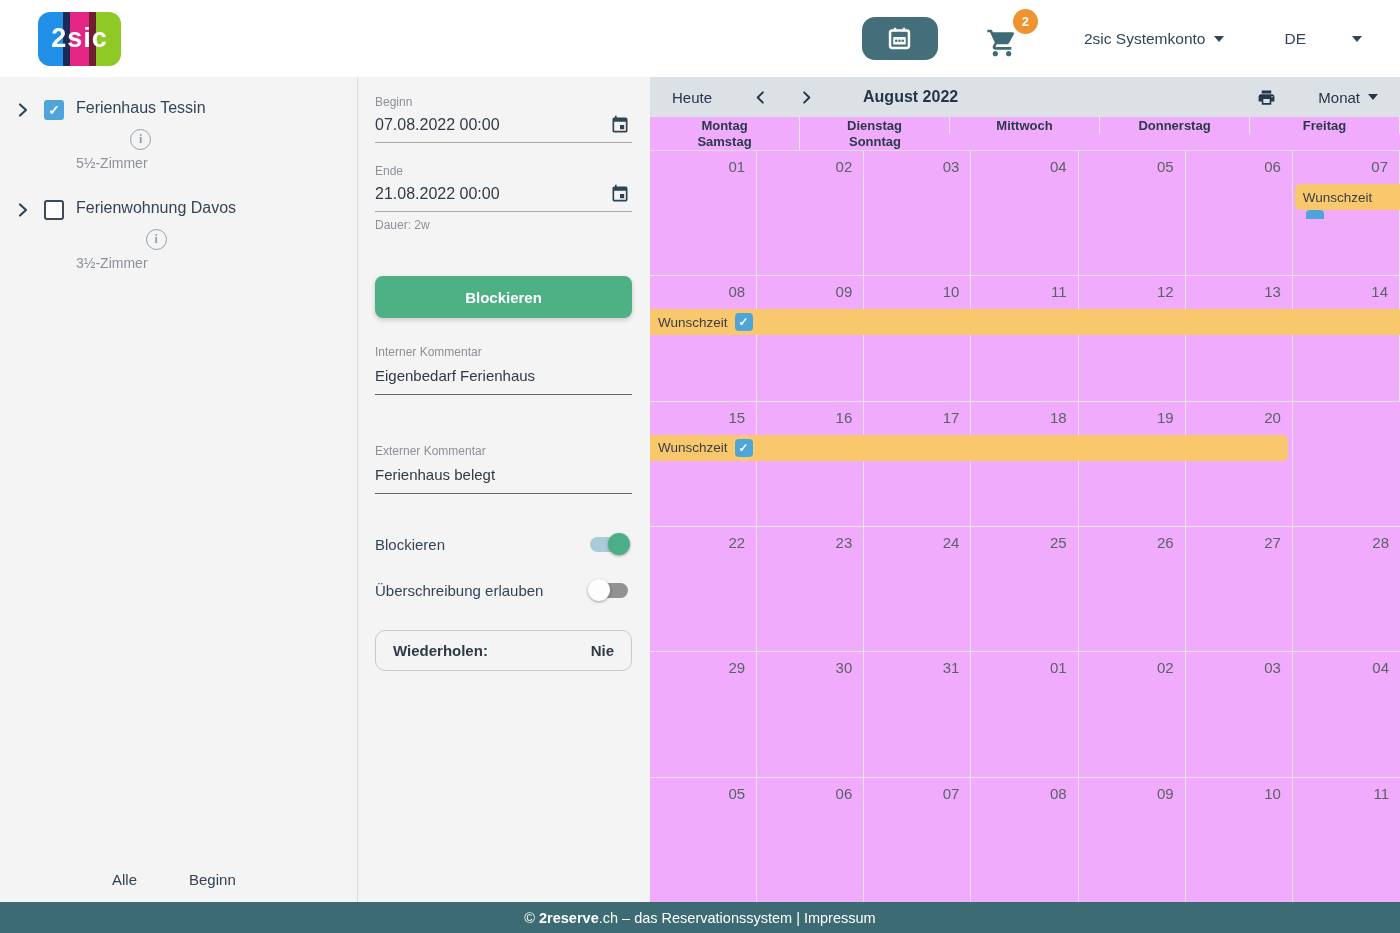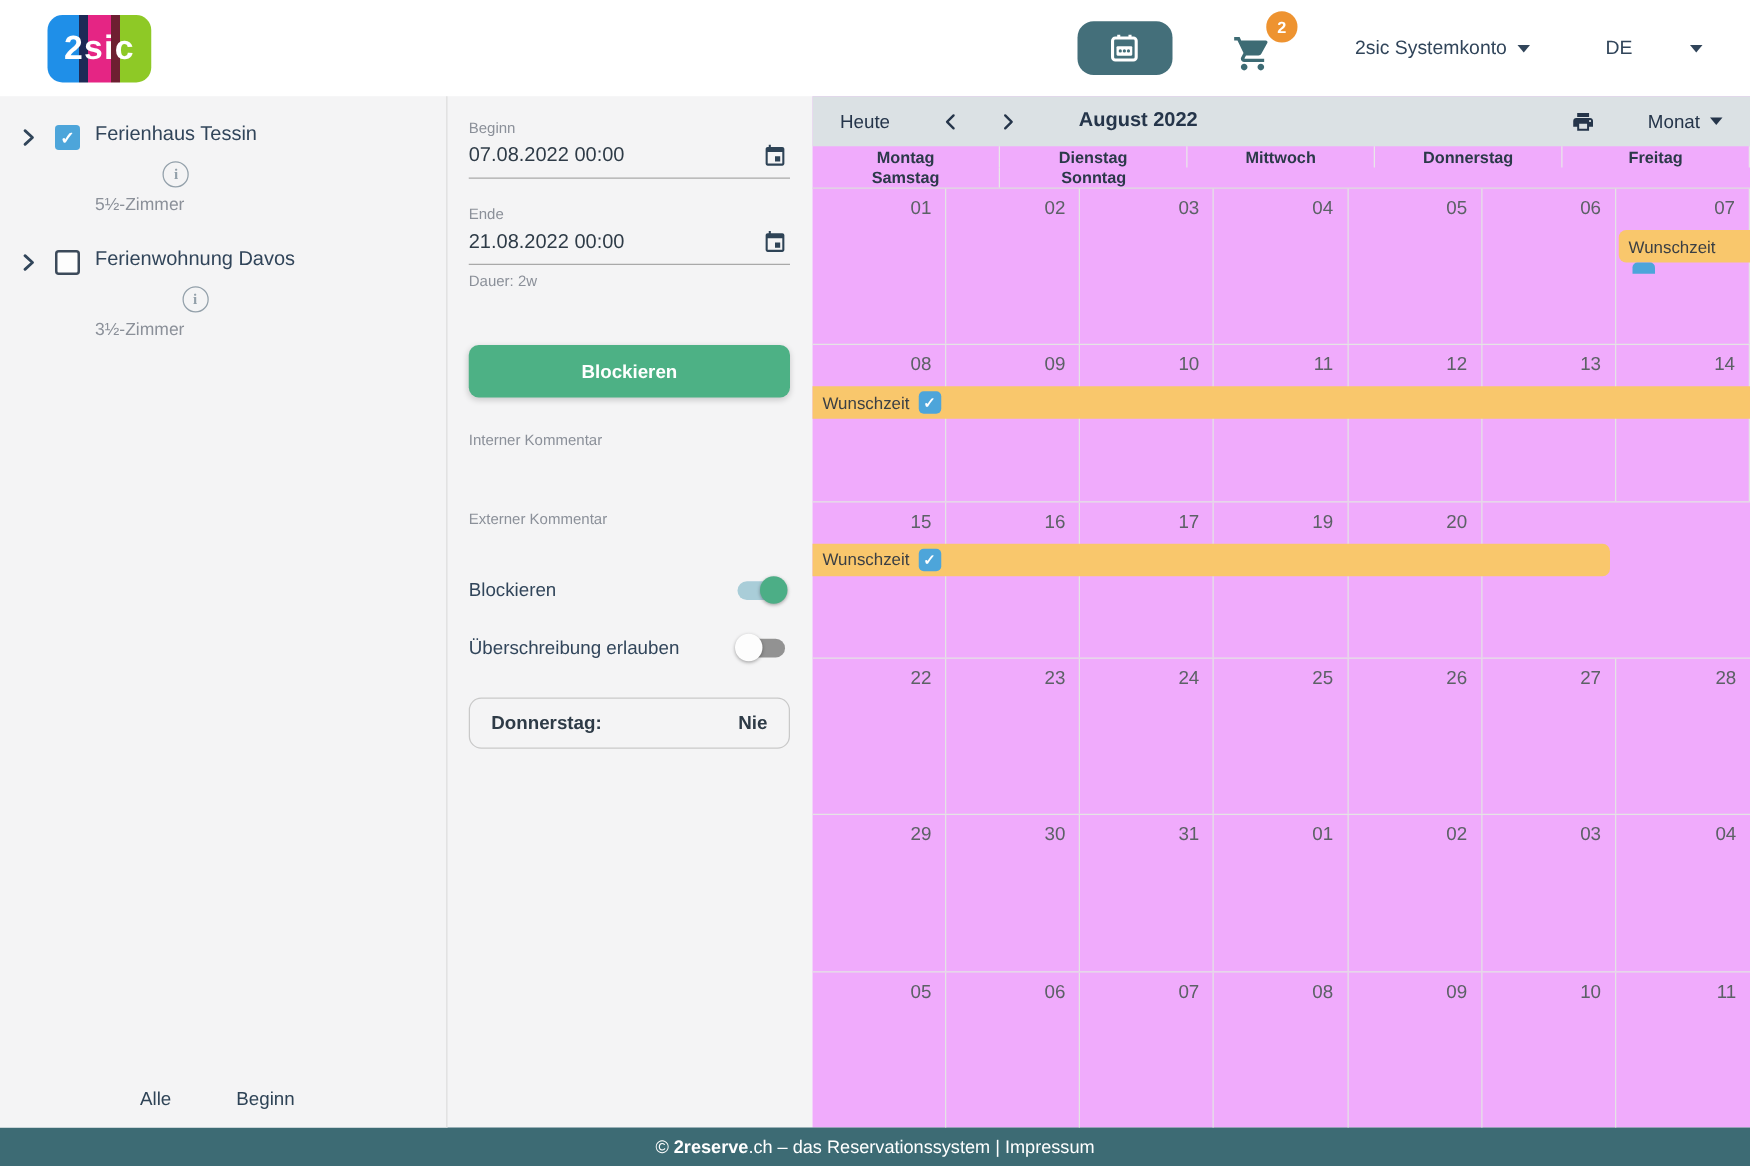--- a/index.html
+++ b/index.html
@@ -217,42 +217,44 @@
               </svg>
           </span>
         </div>
         <div class="f-hint">Dauer: 2w</div>
       </div>
 
       <button class="block-btn">Blockieren</button>
 
       <div class="comment-group">
         <div class="f-label">Interner Kommentar</div>
+        <div class="comment-value">Eigenbedarf Ferienhaus</div>
       </div>
 
       <div class="comment-group second">
         <div class="f-label">Externer Kommentar</div>
+        <div class="comment-value">Ferienhaus belegt</div>
       </div>
 
       <div class="toggle-row">
         <span class="toggle-label">Blockieren</span>
         <span class="toggle on">
             <span class="thumb"></span>
           </span>
       </div>
 
       <div class="toggle-row second">
         <span class="toggle-label">Überschreibung erlauben</span>
         <span class="toggle off">
             <span class="thumb"></span>
           </span>
       </div>
 
       <div class="repeat-box">
-        <span class="repeat-label">Donnerstag:</span>
+        <span class="repeat-label">Wiederholen:</span>
         <span class="repeat-value">Nie</span>
       </div>
     </section>
 
     <section class="calendar">
 
       <div class="cal-toolbar">
         <span class="today-btn">Heute</span>
         <span class="nav-chev left">
           <svg viewBox="0 0 18 18" width="17" height="17">
@@ -349,20 +351,23 @@
           <div class="cell">
               <span class="daynum">15</span>
             </div>
           <div class="cell">
               <span class="daynum">16</span>
             </div>
           <div class="cell">
               <span class="daynum">17</span>
             </div>
           <div class="cell">
+              <span class="daynum">18</span>
+            </div>
+          <div class="cell">
               <span class="daynum">19</span>
             </div>
           <div class="cell">
               <span class="daynum">20</span>
             </div>
           <div class="event ev-w2">
             <span>Wunschzeit</span>
             <span class="ev-check"></span>
           </div>
         </div>

